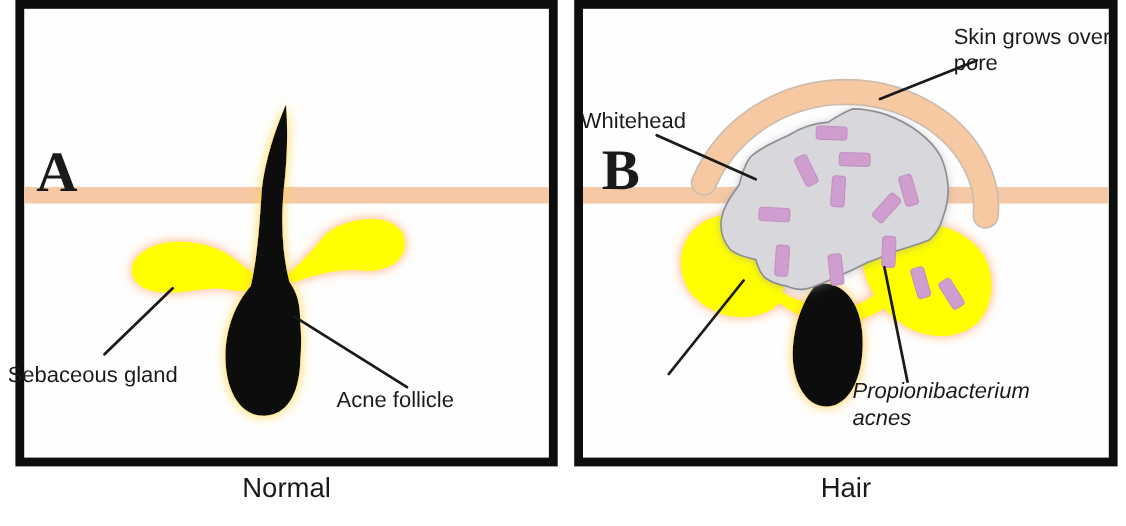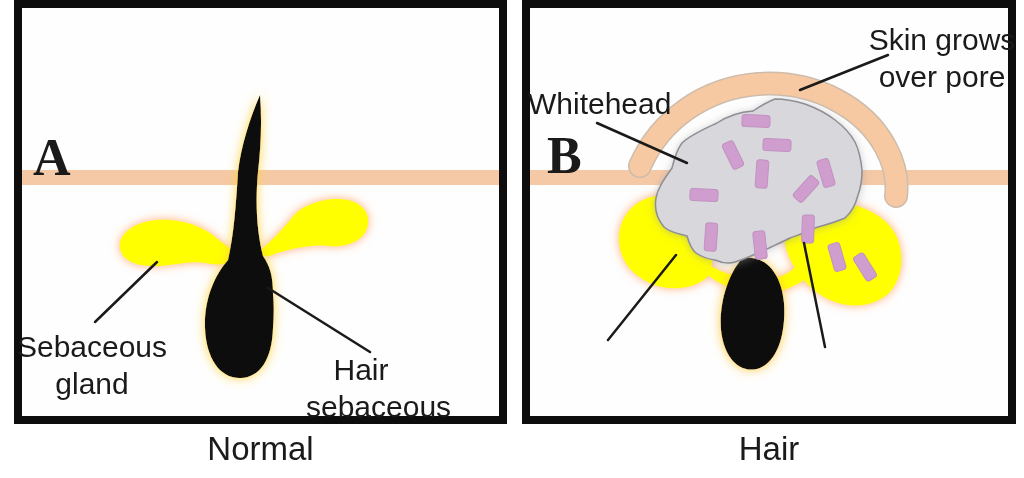--- a/index.html
+++ b/index.html
@@ -1,23 +1,23 @@
 <!DOCTYPE html>
 <html><head>
 <meta charset="utf-8">
 <style>
   html,body{margin:0;padding:0;background:#ffffff;}
   body{width:1024px;height:478px;position:relative;font-family:"Liberation Sans",sans-serif;color:#1a1a1a;overflow:hidden;}
   .panel{position:absolute;top:0;height:408px;background:#fefefe;border:8px solid #0d0d0d;}
   #panelA{left:14px;width:477px;}
   #panelB{left:522px;width:478px;}
   .panel svg{position:absolute;left:0;top:0;width:100%;height:100%;display:block;}
-  .lbl{position:absolute;font-size:30px;line-height:1.22;text-align:center;white-space:normal;}
+  .lbl{position:absolute;font-size:20px;line-height:1.22;text-align:left;white-space:normal;}
   .panel-letter{position:absolute;font-family:"Liberation Serif",serif;font-weight:700;font-size:52px;line-height:1;}
-  .caption{position:absolute;top:430px;text-align:center;font-size:33px;}
+  .caption{position:absolute;top:430px;text-align:center;font-size:25px;}
   #captionA{left:14px;width:493px;}
   #captionB{left:522px;width:494px;}
   .italic{font-style:italic;}
 </style>
 </head>
 <body>
 
 <div class="panel" id="panelA">
   <svg viewBox="0 0 477 408">
     <defs>
@@ -49,21 +49,21 @@
     </g>
 
     <line x1="135" y1="254" x2="73" y2="314" stroke="#1a1a1a" stroke-width="2.5" stroke-linecap="round"></line>
     <line x1="246" y1="280" x2="348" y2="344" stroke="#1a1a1a" stroke-width="2.5" stroke-linecap="round"></line>
   </svg>
 
   <div class="panel-letter" style="left:11px;top:124px;">A</div>
 
   <div class="lbl" style="left:70px;top:321px;width:170px;transform:translateX(-50%);">Sebaceous gland</div>
 
-  <div class="lbl" style="left:339px;top:344px;width:110px;transform:translateX(-50%);">Hair sebaceous</div>
+  <div class="lbl" style="left:339px;top:344px;width:110px;transform:translateX(-50%);">Acne follicle</div>
 </div>
 
 <div class="panel" id="panelB">
   <svg viewBox="0 0 478 408">
     <defs>
       <filter id="glowWarmB" x="-40%" y="-40%" width="180%" height="180%">
         <feDropShadow dx="0" dy="0" stdDeviation="5" flood-color="#ff9a50" flood-opacity="0.8"></feDropShadow>
       </filter>
       <filter id="glowGoldB" x="-40%" y="-40%" width="180%" height="180%">
         <feDropShadow dx="0" dy="0" stdDeviation="5.5" flood-color="#ffc83d" flood-opacity="0.95"></feDropShadow>
@@ -126,19 +126,20 @@
     <line x1="358" y1="47" x2="270" y2="82" stroke="#1a1a1a" stroke-width="2.5" stroke-linecap="round"></line>
     <line x1="67" y1="115" x2="157" y2="155" stroke="#1a1a1a" stroke-width="2.5" stroke-linecap="round"></line>
     <line x1="78" y1="332" x2="146" y2="247" stroke="#1a1a1a" stroke-width="2.5" stroke-linecap="round"></line>
     <line x1="295" y1="339" x2="274" y2="235" stroke="#1a1a1a" stroke-width="2.5" stroke-linecap="round"></line>
   </svg>
 
   <div class="panel-letter" style="left:17px;top:122px;">B</div>
 
   <div class="lbl" style="left:412px;top:14px;width:150px;transform:translateX(-50%);">Skin grows over pore</div>
 
-  <div class="lbl" style="left:68px;top:78px;width:140px;transform:translateX(-50%);">Whitehead</div>
+  <div class="lbl" style="left:68px;top:90px;width:140px;transform:translateX(-50%);">Whitehead</div>
 
 
+  <div class="lbl italic" style="left:355px;top:336px;width:220px;transform:translateX(-50%);">Propionibacterium acnes</div>
 </div>
 
 <div class="caption" id="captionA">Normal</div>
 <div class="caption" id="captionB">Hair</div>
 
 </body></html>

